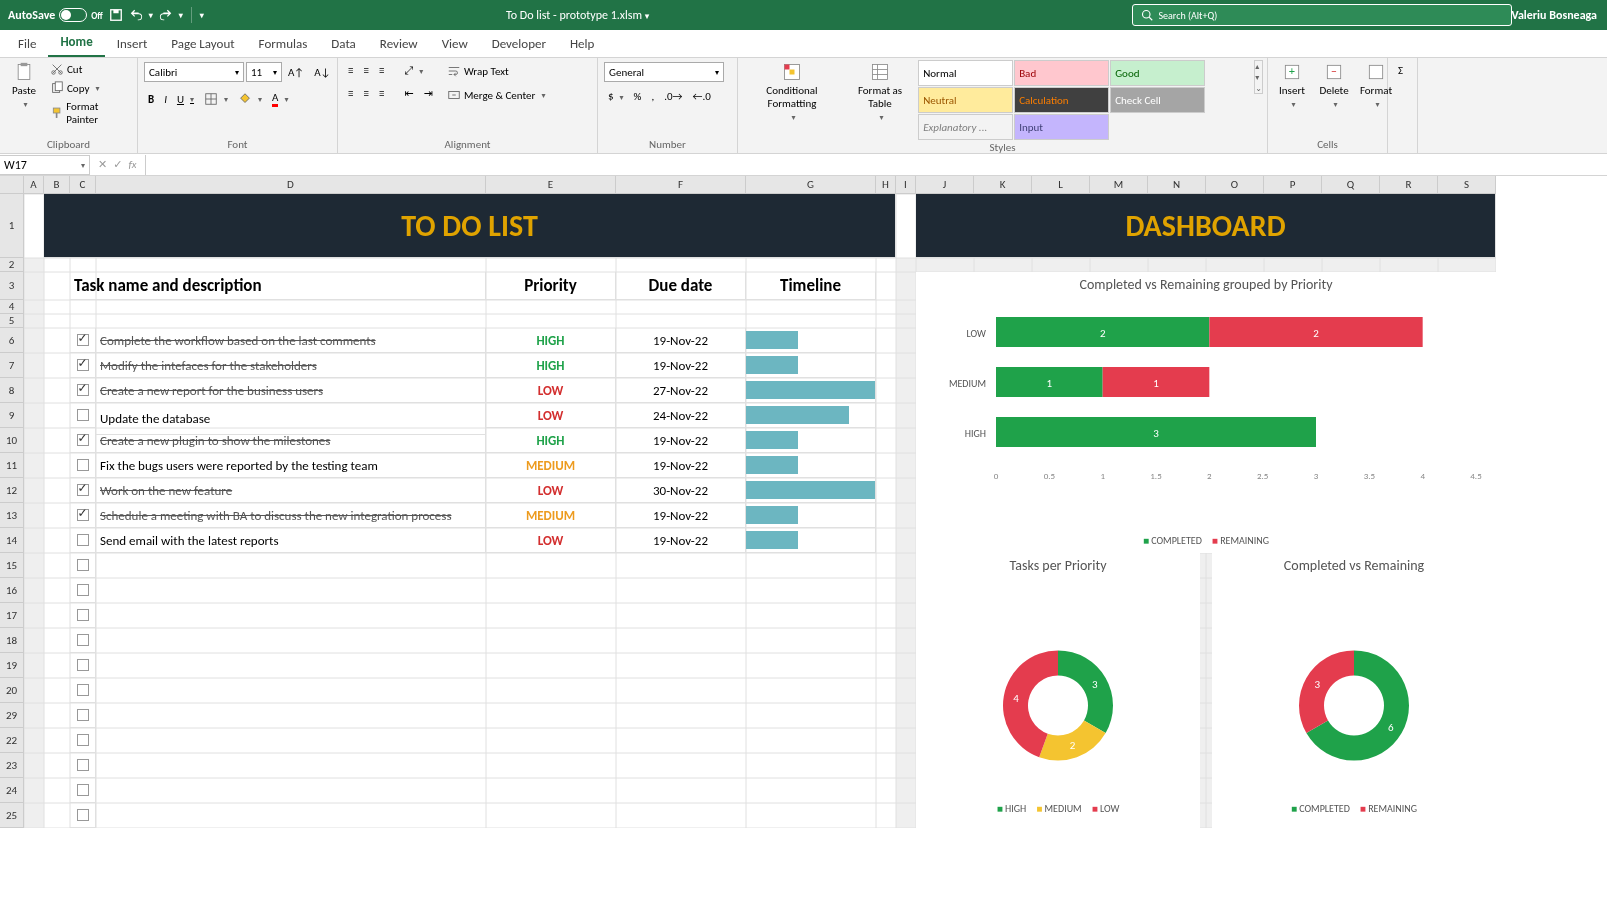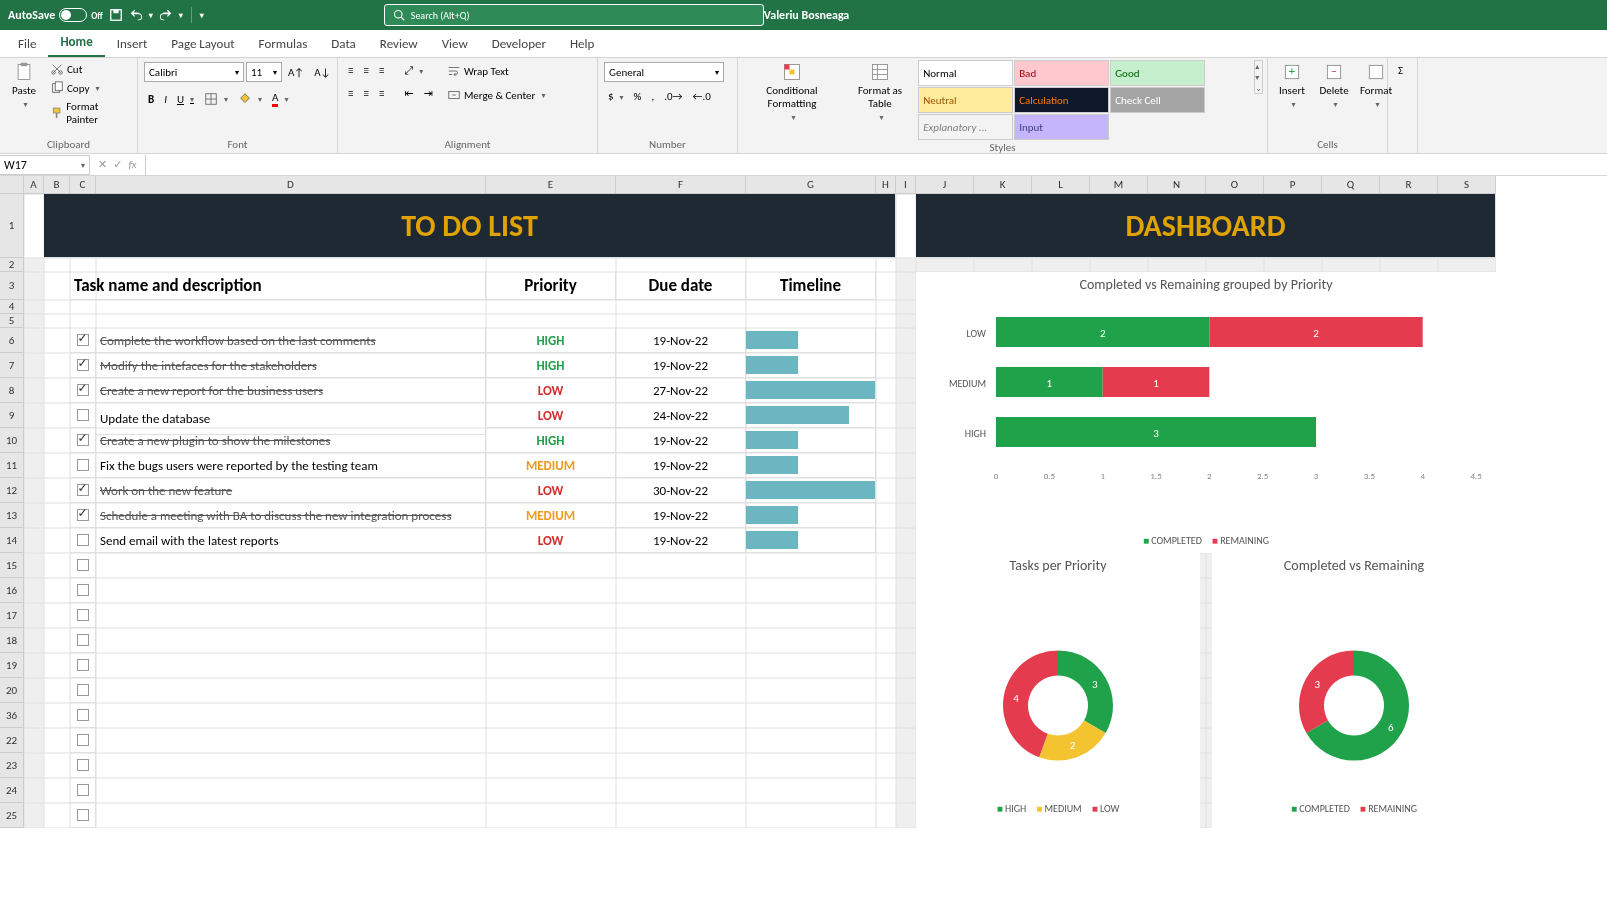--- a/index.html
+++ b/index.html
@@ -89,20 +89,23 @@
     <span class="tb-icon"><svg viewBox="0 0 16 16">
           <path d="M11 5H5l2-2-1-1-4 4 4 4 1-1-2-2h6a3 3 0 010 6h-1v1h1a4 4 0 000-8z" fill="#fff"></path>
         </svg></span>
     <span style="font-size:8px;">▾</span>
     <span class="tb-icon"><svg viewBox="0 0 16 16">
           <path d="M5 5h6l-2-2 1-1 4 4-4 4-1-1 2-2H5a3 3 0 000 6h1v1H5a4 4 0 010-8z" fill="#fff"></path>
         </svg></span>
     <span style="font-size:8px;">▾</span>
     <span class="tb-sep"></span>
     <span style="font-size:8px;">▾</span>
+  </div>
+  <div class="center">
+    <span>To Do list - prototype 1.xlsm</span> <span style="font-size:9px;">▾</span>
   </div>
   <div class="search">
     <svg width="12" height="12" viewBox="0 0 16 16">
         <circle cx="7" cy="7" r="5" fill="none" stroke="#fff" stroke-width="1.5"></circle>
         <line x1="11" y1="11" x2="15" y2="15" stroke="#fff" stroke-width="1.5"></line>
       </svg>
     <input placeholder="Search (Alt+Q)" style="">
   </div>
   <div class="right">Valeriu Bosneaga</div>
 </div>
@@ -269,21 +272,21 @@
             <line x1="3" y1="15" x2="21" y2="15" stroke="#888"></line>
             <line x1="9" y1="3" x2="9" y2="21" stroke="#888"></line>
           </svg>
           <span>Format as Table</span>
         </div>
       <div class="styles-gallery">
         <div class="style-item" style="background:#fff;">Normal</div>
         <div class="style-item" style="background:#ffc7ce;color:#9c0006;">Bad</div>
         <div class="style-item" style="background:#c6efce;color:#006100;">Good</div>
         <div class="style-item" style="background:#ffeb9c;color:#9c5700;">Neutral</div>
-        <div class="style-item" style="background:#0f172a;color:#fa7d00;">Calculation</div>
+        <div class="style-item" style="background:#404040;color:#fa7d00;">Calculation</div>
         <div class="style-item" style="background:#a5a5a5;color:#fff;">Check Cell</div>
         <div class="style-item" style="font-style:italic;color:#7f7f7f;">Explanatory ...</div>
         <div class="style-item" style="background:#c4b5fd;color:#3f3f76;">Input</div>
       </div>
       <div class="vstack" style="font-size:8px;color:#666;border:1px solid #ccc;">
           <div>▴</div>
           <div>▾</div>
           <div>⌄</div>
         </div>
     </div>
@@ -375,21 +378,21 @@
         <div class="rowhdr" style="height:25px">11</div>
         <div class="rowhdr" style="height:25px">12</div>
         <div class="rowhdr" style="height:25px">13</div>
         <div class="rowhdr" style="height:25px">14</div>
         <div class="rowhdr" style="height:25px">15</div>
         <div class="rowhdr" style="height:25px">16</div>
         <div class="rowhdr" style="height:25px">17</div>
         <div class="rowhdr" style="height:25px">18</div>
         <div class="rowhdr" style="height:25px">19</div>
         <div class="rowhdr" style="height:25px">20</div>
-        <div class="rowhdr" style="height:25px">36</div>
+        <div class="rowhdr" style="height:25px">29</div>
         <div class="rowhdr" style="height:25px">22</div>
         <div class="rowhdr" style="height:25px">23</div>
         <div class="rowhdr" style="height:25px">24</div>
         <div class="rowhdr" style="height:25px">25</div>
       </div>
       <div class="cells">
         <div style="position:absolute;left:0px;top:64px;width:20px;height:570px;background:#efefef;"></div>
         <div style="position:absolute;left:872px;top:64px;width:600px;height:570px;background:#efefef;"></div>
         <svg style="position:absolute;left:0;top:0;pointer-events:none" width="1472" height="634">
 <line x1="0" y1="0" x2="0" y2="634" stroke="#e0e0e0"></line>

